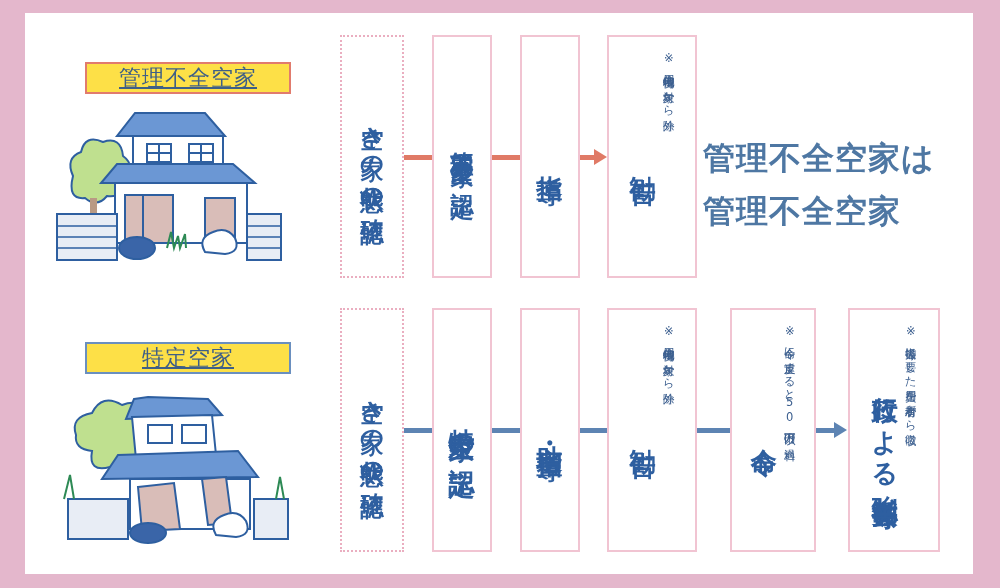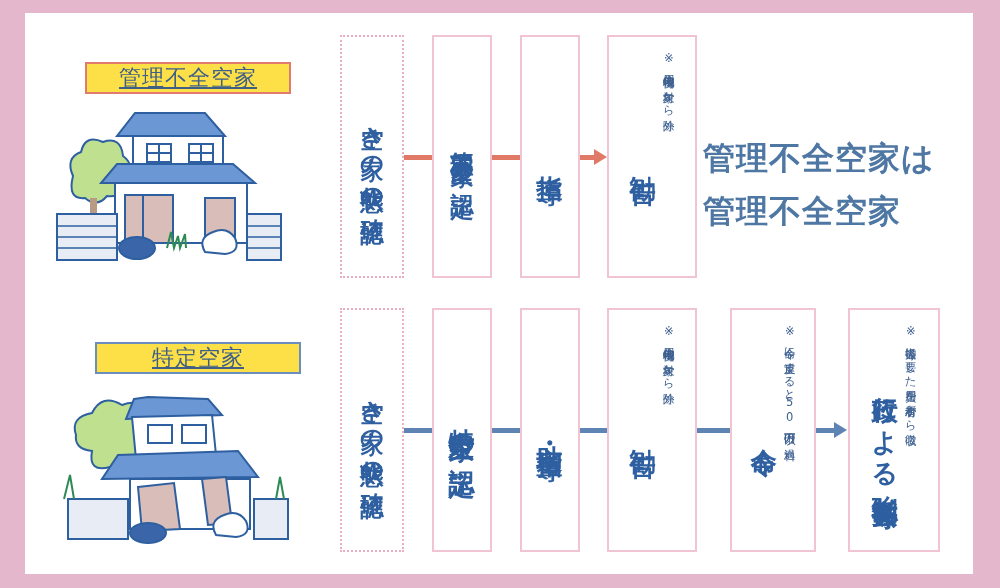--- a/index.html
+++ b/index.html
@@ -91,21 +91,21 @@
 <div class="box" style="left:607px; top:35px; width:90px; height:243px;">
   <span class="vt small">※住宅用地特例の対象から除外</span>
   <span class="vt big">勧告</span>
 </div>
 
 <div class="headline">
   <div>管理不全空家は</div>
   <div>管理不全空家</div>
 </div>
 
-<div class="label-box blue" style="left:95px; top:342px; width:202px; height:28px;">特定空家</div>
+<div class="label-box blue" style="left:85px; top:342px; width:202px; height:28px;">特定空家</div>
 
 <svg class="illus" style="left:62px; top:395px;" width="240" height="150" viewBox="0 0 240 150">
   <path d="M14 40 q-6-18 16-22 q10-20 30-8 q22-8 26 14 q16 8 4 24 q4 18-16 16 q-8 16-26 8 q-22 6-18-16 q-18-2-16-16z" fill="#bfe08f" stroke="#2e5fa0" stroke-width="2"></path>
   <path d="M72 4 l14 -2 l60 2 l14 16 l-96 4z" fill="#6b97d4" stroke="#2e5fa0" stroke-width="2"></path>
   <polygon points="70,22 150,20 154,60 74,64" fill="#fff" stroke="#2e5fa0" stroke-width="2"></polygon>
   <rect x="86" y="30" width="24" height="18" fill="#fff" stroke="#2e5fa0" stroke-width="2"></rect>
   <rect x="120" y="30" width="24" height="18" fill="#fff" stroke="#2e5fa0" stroke-width="2"></rect>
   <polygon points="56,60 176,56 196,82 40,84" fill="#6b97d4" stroke="#2e5fa0" stroke-width="2"></polygon>
   <rect x="68" y="84" width="120" height="50" fill="#fff" stroke="#2e5fa0" stroke-width="2"></rect>
   <polygon points="76,92 112,88 118,134 80,136" fill="#d9bdb8" stroke="#2e5fa0" stroke-width="2"></polygon>

